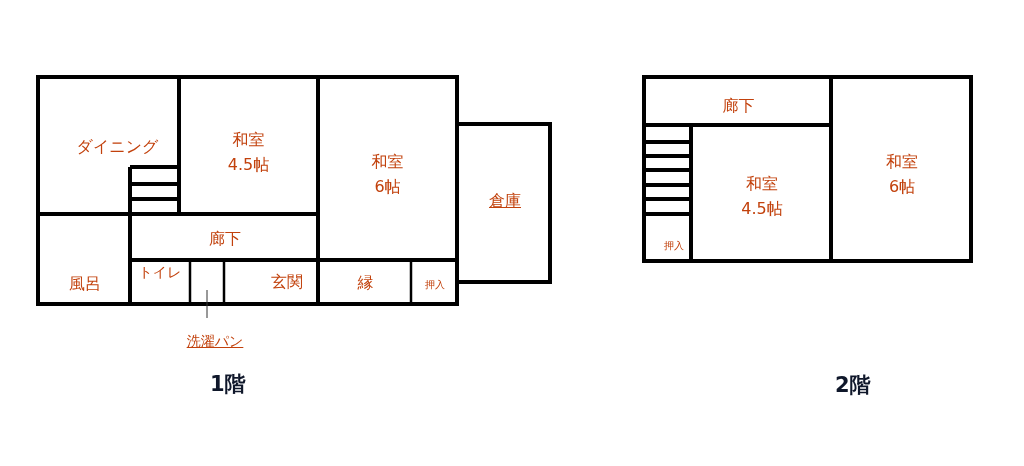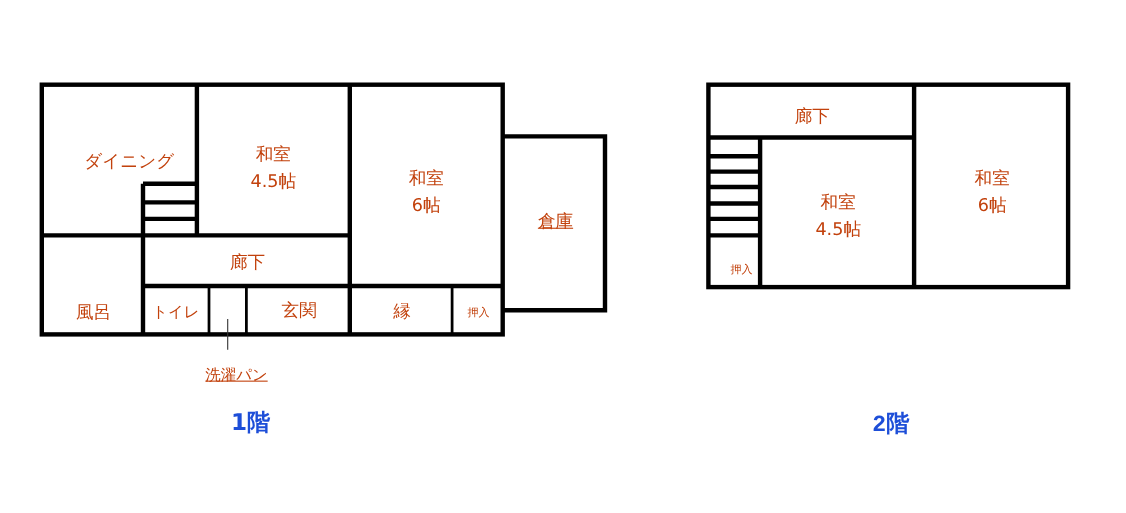--- a/index.html
+++ b/index.html
@@ -1,21 +1,21 @@
 <!DOCTYPE html>
 <html><head>
   <meta charset="utf-8">
   <style>
     html, body { margin: 0; padding: 0; background: #ffffff; }
     body { width: 1024px; height: 466px; position: relative; overflow: hidden;
            font-family: "DejaVu Sans", "Liberation Sans", sans-serif; color: #222; }
     .plan { position: absolute; left: 0; top: 0; }
     .lbl { position: absolute; font-size: 16px; line-height: 24px; text-align: center; color: #c2410c; white-space: nowrap; }
     .lbl.small { font-size: 10px; }
-    .floor-title { position: absolute; font-size: 21px; font-weight: bold; color: #1d4ed8; }
+    .floor-title { position: absolute; font-size: 21px; font-weight: bold; color: #0f172a; }
   </style>
 </head>
 <body>
 
 <svg class="plan" width="1024" height="466" viewBox="0 0 1024 466">
   <g stroke="#000" fill="none" stroke-width="4">
 
     <rect x="38" y="77" width="419" height="227"></rect>
 
     <polyline points="457,124 550,124 550,282 457,282"></polyline>
@@ -55,26 +55,26 @@
 </svg>
 
 <div class="lbl" style="left:60px; top:135px; width:115px;">ダイニング</div>
 <div class="lbl" style="left:181px; top:128px; width:135px;">和室</div>
 <div class="lbl" style="left:181px; top:153px; width:135px;">4.5帖</div>
 <div class="lbl" style="left:320px; top:150px; width:135px;">和室</div>
 <div class="lbl" style="left:320px; top:175px; width:135px;">6帖</div>
 <div class="lbl" style="left:460px; top:189px; width:90px;text-decoration:underline;">倉庫</div>
 <div class="lbl" style="left:40px; top:272px; width:90px;">風呂</div>
 <div class="lbl" style="left:132px; top:227px; width:186px;">廊下</div>
-<div class="lbl" style="left:130px; top:272px; width:60px; font-size:14px;">トイレ</div>
-<div class="lbl" style="left:226px; top:270px; width:92px;">玄関</div>
+<div class="lbl" style="left:130px; top:260px; width:60px; font-size:14px;">トイレ</div>
+<div class="lbl" style="left:226px; top:270px; width:92px;padding-left:15px;">玄関</div>
 <div class="lbl" style="left:320px; top:271px; width:91px;">縁</div>
 <div class="lbl small" style="left:413px; top:273px; width:44px;">押入</div>
 <div class="lbl small" style="left:170px; top:329px; width:90px; font-size:14px;text-decoration:underline;">洗濯パン</div>
 <div class="floor-title" style="left:210px; top:370px;">1階</div>
 
 <div class="lbl" style="left:646px; top:94px; width:185px;">廊下</div>
 <div class="lbl" style="left:693px; top:172px; width:138px;">和室</div>
 <div class="lbl" style="left:693px; top:197px; width:138px;">4.5帖</div>
 <div class="lbl" style="left:833px; top:150px; width:138px;">和室</div>
 <div class="lbl" style="left:833px; top:175px; width:138px;">6帖</div>
 <div class="lbl small" style="left:652px; top:234px; width:44px;">押入</div>
-<div class="floor-title" style="left:793px; top:371px;font-family:Liberation Mono, monospace;">2階</div>
+<div class="floor-title" style="left:835px; top:371px;">2階</div>
 
 </body></html>

